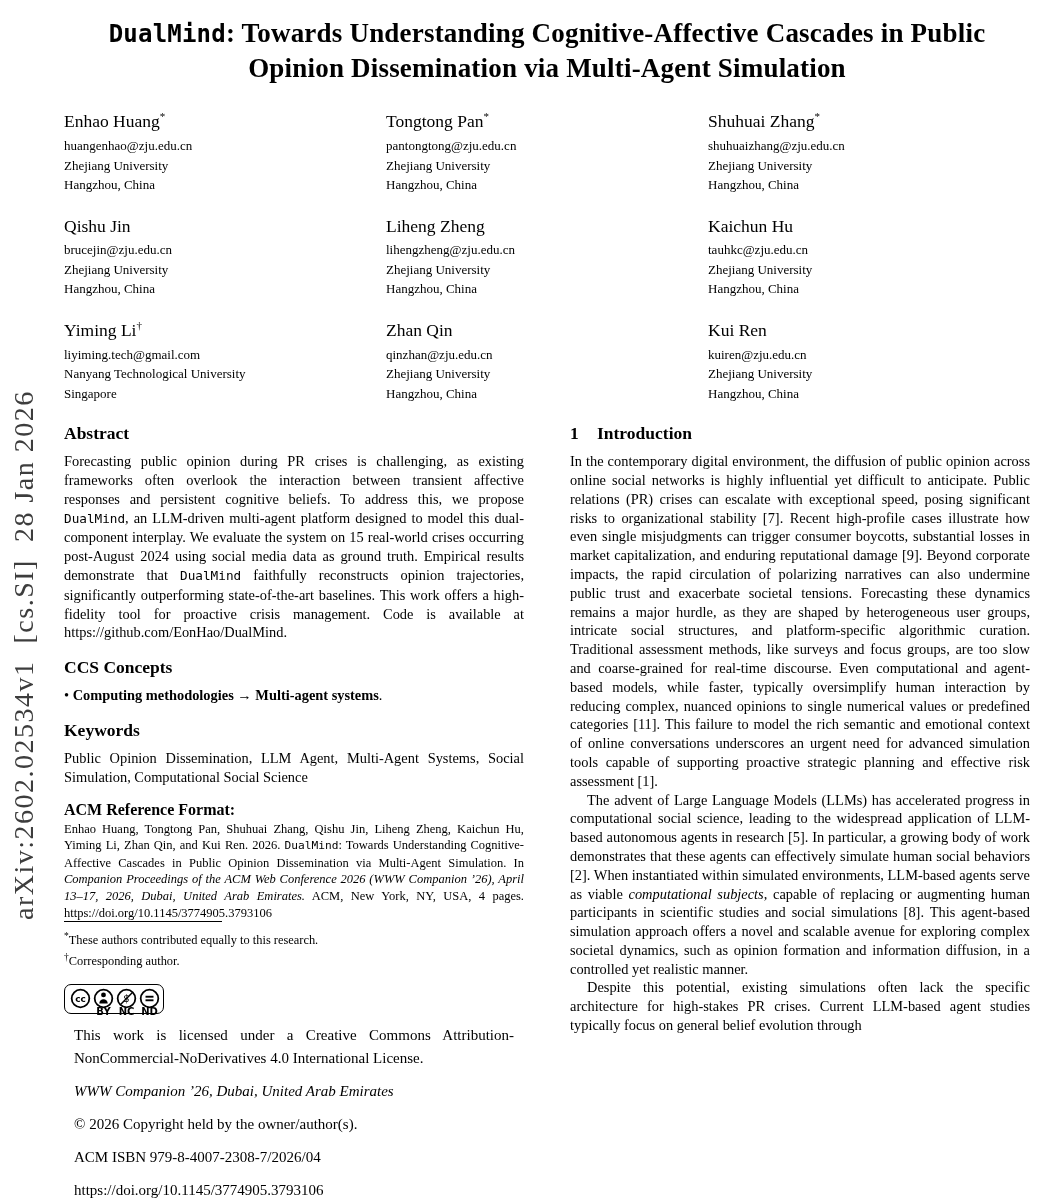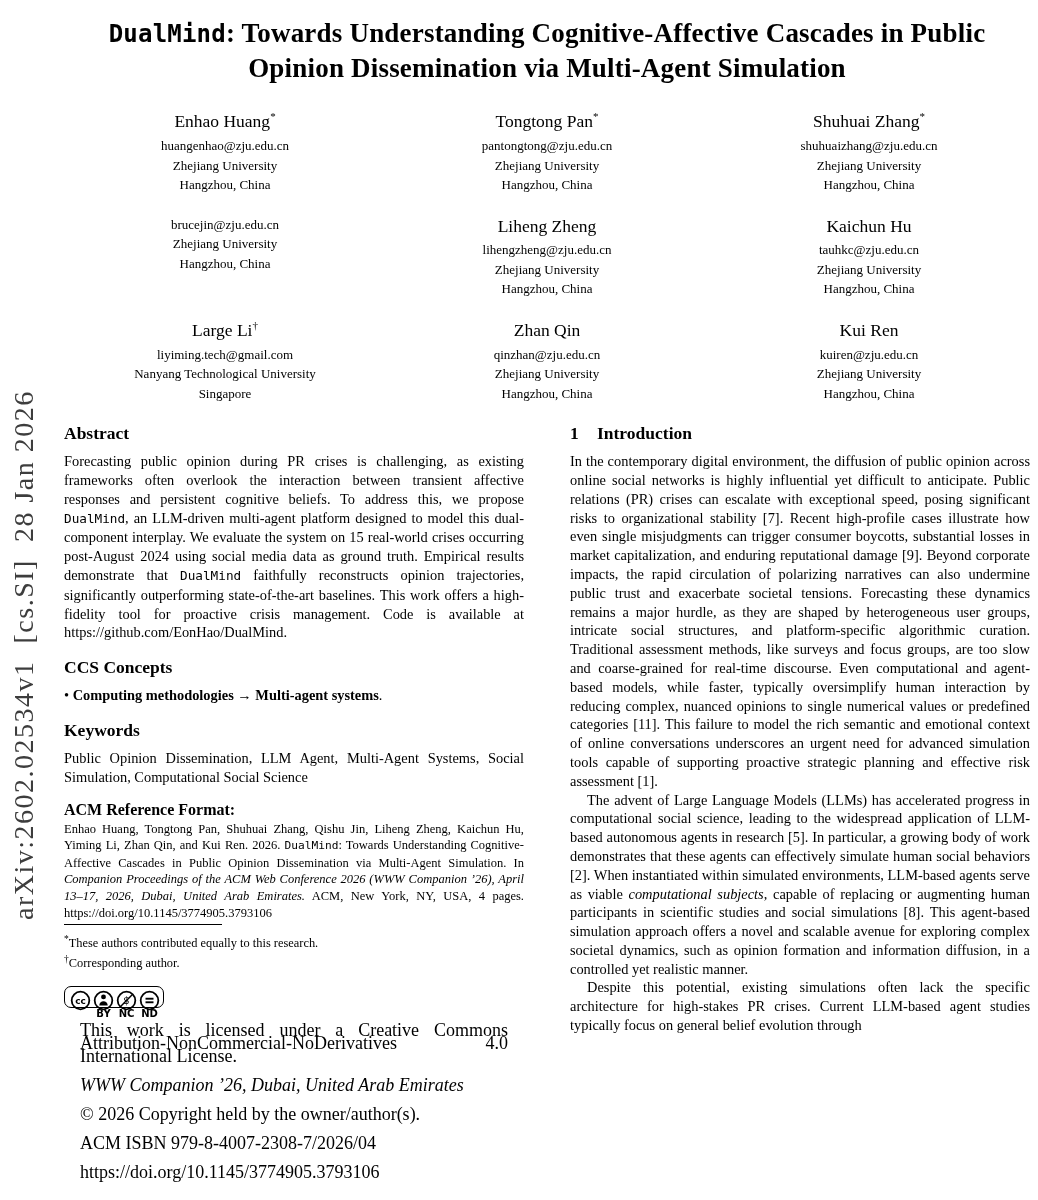--- a/index.html
+++ b/index.html
@@ -5,21 +5,21 @@
   html,body{margin:0;padding:0;}
   body{width:1038px;height:1200px;background:#ffffff;color:#000;font-family:"Liberation Serif",serif;overflow:hidden;}
   .page{position:relative;width:1038px;height:1200px;padding:8px 8px 0 64px;box-sizing:border-box;}
 
   .arxiv-watermark{position:absolute;left:8px;top:920px;transform-origin:0 0;transform:rotate(-90deg);
     white-space:pre;font-size:28px;letter-spacing:1.5px;color:#3d3d3d;}
 
   .title{text-align:center;font-weight:700;font-size:27px;line-height:1.3;margin:8px;letter-spacing:0.2px;}
   .title .mono{font-family:"DejaVu Sans Mono",monospace;font-size:24px;}
 
-  .authors{display:grid;grid-template-columns:repeat(3,1fr);row-gap:20px;margin-top:24px;text-align:center;}
+  .authors{display:grid;grid-template-columns:repeat(3,1fr);row-gap:20px;margin-top:24px;text-align:left;}
   .author-name{font-size:17.5px;margin-bottom:4px;}
   .author-mark{font-size:11px;vertical-align:super;}
   .author-line{font-size:13px;line-height:1.5;}
 
   .columns{display:flex;gap:46px;margin-top:18px;height:778px;overflow:hidden;}
   .col{width:460px;box-sizing:border-box;}
   .col-left{display:flex;flex-direction:column;}
 
   .sec{font-size:17.5px;font-weight:700;margin:15px 0 8px;}
   .sec.first{margin-top:2px;}
@@ -32,26 +32,26 @@
 
   .small-head{font-size:16px;font-weight:700;margin:14px 0 2px;}
   .small-text{font-size:12.5px;line-height:16.6px;text-align:justify;margin:0;}
   .mono-small{font-family:"DejaVu Sans Mono",monospace;font-size:11.2px;}
 
   .bottom{margin-top:auto;padding-bottom:4px;}
   .footnote-rule{width:158px;border-top:1px solid #000;margin:0 0 6px;}
   .footnote{font-size:12.4px;line-height:16.6px;}
   .fn-mark{font-size:9.5px;vertical-align:super;}
 
-  .cc-badge{display:flex;align-items:flex-start;gap:2px;padding:3px 5px 1px;width:100px;height:22px;
+  .cc-badge{display:flex;align-items:flex-start;gap:2px;padding:3px 5px 1px;width:100px;height:30px;
     border:1.6px solid #000;border-radius:7px;margin:14px 0 8px;box-sizing:border-box;background:#fff;}
   .cc-col{display:flex;flex-direction:column;align-items:center;width:22px;}
   .cc-lbl{font-size:10px;line-height:6px;font-family:"DejaVu Sans",sans-serif;font-weight:bold;}
 
-  .license-line{font-size:18px;line-height:13px;margin:16px;text-align:justify;}
+  .license-line{font-size:15px;line-height:23px;margin:10px;text-align:justify;}
   .license-gap{margin-top:6px;}
 </style>
 </head>
 <body>
 
 <div class="page">
 
   <div class="arxiv-watermark">arXiv:2602.02534v1  [cs.SI]  28 Jan 2026</div>
 
   <h1 class="title"><span class="mono">DualMind</span><span>: Towards Understanding Cognitive-Affective Cascades in Public Opinion Dissemination via Multi-Agent Simulation</span></h1>
@@ -73,41 +73,42 @@
     </div>
 
     <div class="author">
       <div class="author-name"><span>Shuhuai Zhang</span><sup class="author-mark">*</sup></div>
       <div class="author-line">shuhuaizhang@zju.edu.cn</div>
       <div class="author-line">Zhejiang University</div>
       <div class="author-line">Hangzhou, China</div>
     </div>
 
     <div class="author">
+      <div class="author-name"><span>Qishu Jin</span><sup class="author-mark"></sup></div>
       <div class="author-line">brucejin@zju.edu.cn</div>
       <div class="author-line">Zhejiang University</div>
       <div class="author-line">Hangzhou, China</div>
     </div>
 
     <div class="author">
       <div class="author-name"><span>Liheng Zheng</span><sup class="author-mark"></sup></div>
       <div class="author-line">lihengzheng@zju.edu.cn</div>
       <div class="author-line">Zhejiang University</div>
       <div class="author-line">Hangzhou, China</div>
     </div>
 
     <div class="author">
       <div class="author-name"><span>Kaichun Hu</span><sup class="author-mark"></sup></div>
       <div class="author-line">tauhkc@zju.edu.cn</div>
       <div class="author-line">Zhejiang University</div>
       <div class="author-line">Hangzhou, China</div>
     </div>
 
     <div class="author">
-      <div class="author-name"><span>Large Li</span><sup class="author-mark">†</sup></div>
+      <div class="author-name"><span>Yiming Li</span><sup class="author-mark">†</sup></div>
       <div class="author-line">liyiming.tech@gmail.com</div>
       <div class="author-line">Nanyang Technological University</div>
       <div class="author-line">Singapore</div>
     </div>
 
     <div class="author">
       <div class="author-name"><span>Zhan Qin</span><sup class="author-mark"></sup></div>
       <div class="author-line">qinzhan@zju.edu.cn</div>
       <div class="author-line">Zhejiang University</div>
       <div class="author-line">Hangzhou, China</div>

